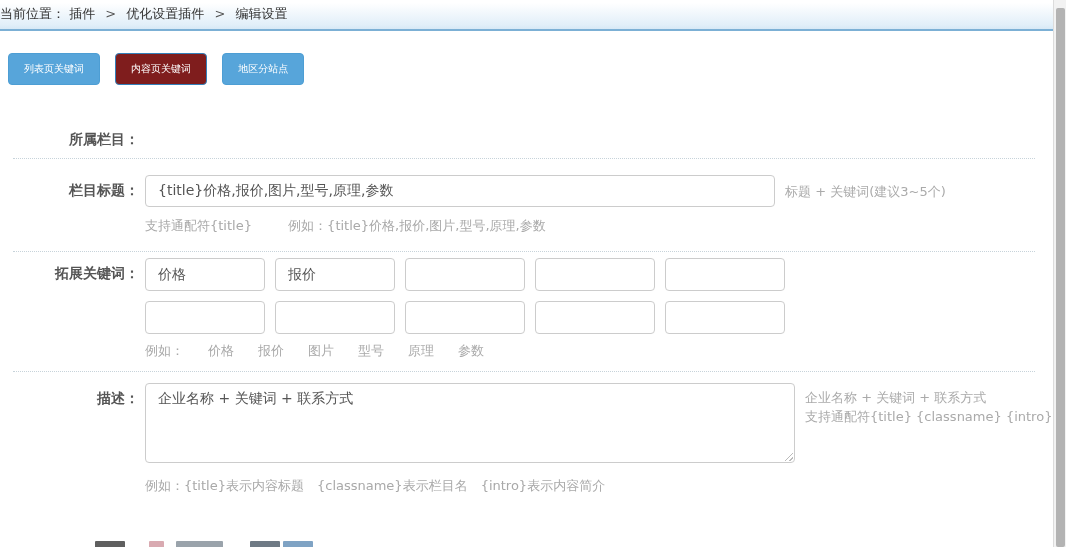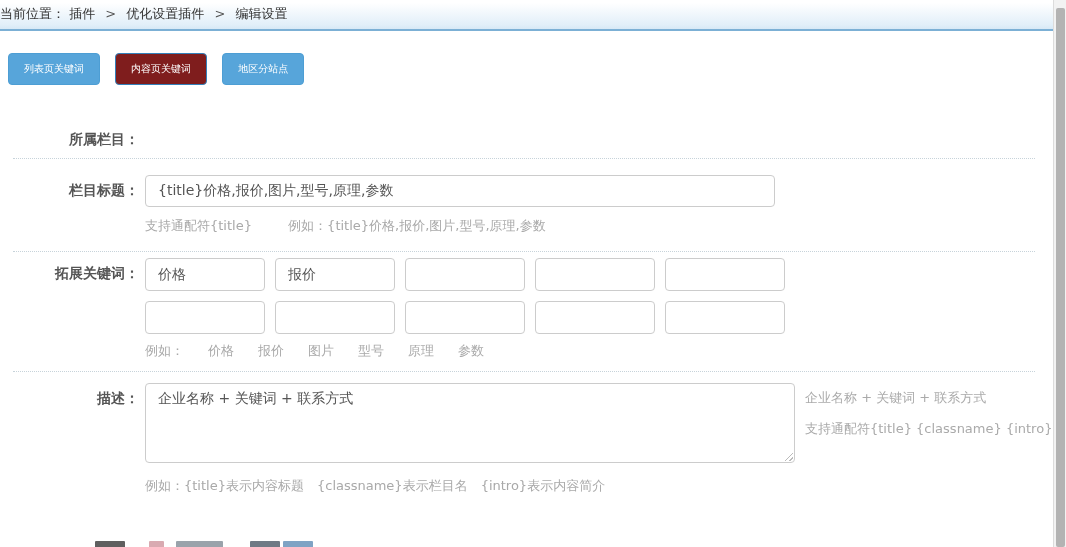--- a/index.html
+++ b/index.html
@@ -80,21 +80,21 @@
   
   .desc-wrap { position: relative; }
   .desc-area { width: 650px; height: 80px; resize: none; display: block; }
   .resize-grip {
     position: absolute; right: 2px; bottom: 2px; width: 11px; height: 11px;
     clip-path: polygon(100% 0, 100% 100%, 0 100%);
     background: repeating-linear-gradient(-45deg, transparent 0 2px, #bbb 2px 3px);
   }
   .desc-side { display: flex; flex-direction: column; padding-top: 6px; margin-left: 10px; }
   .desc-side .side-line { font-size: 13px; color: #aaa; white-space: nowrap; }
-  .desc-side .side-line + .side-line { margin-top: 13px; }
+  .desc-side .side-line + .side-line { margin-top: 1px; }
   .row-desc-hint { margin-top: 14px; }
 
   
   .cutoff-row { position: absolute; left: 0; bottom: 0; height: 9px; width: 1050px; overflow: hidden; }
   .cutoff-row .blob { position: absolute; bottom: -2px; height: 8px; border-radius: 1px; }
   .blob-label { left: 95px; width: 30px; background: #5f5f5f; }
   .blob-control { left: 149px; width: 15px; background: #d9aab1; }
   .blob-text1 { left: 176px; width: 47px; background: #9aa3ab; }
   .blob-text2 { left: 250px; width: 30px; background: #6f7a85; }
   .blob-text3 { left: 283px; width: 30px; background: #7fa3c4; }
@@ -134,20 +134,21 @@
     <div class="form-row row-category">
       <div class="form-label">所属栏目：</div>
     </div>
 
     <div class="dotted-sep sep1"></div>
 
     <div class="row-title">
       <div class="form-row">
         <div class="form-label">栏目标题：</div>
         <input type="text" class="text-input title-input" value="{title}价格,报价,图片,型号,原理,参数" style="">
+        <div class="side-hint">标题 + 关键词(建议3~5个)</div>
       </div>
       <div class="hint-line">
         <span class="hint-part1">支持通配符{title}</span>
         <span class="hint-part2">例如：{title}价格,报价,图片,型号,原理,参数</span>
       </div>
     </div>
 
     <div class="dotted-sep sep2"></div>
 
     <div class="row-keywords">

